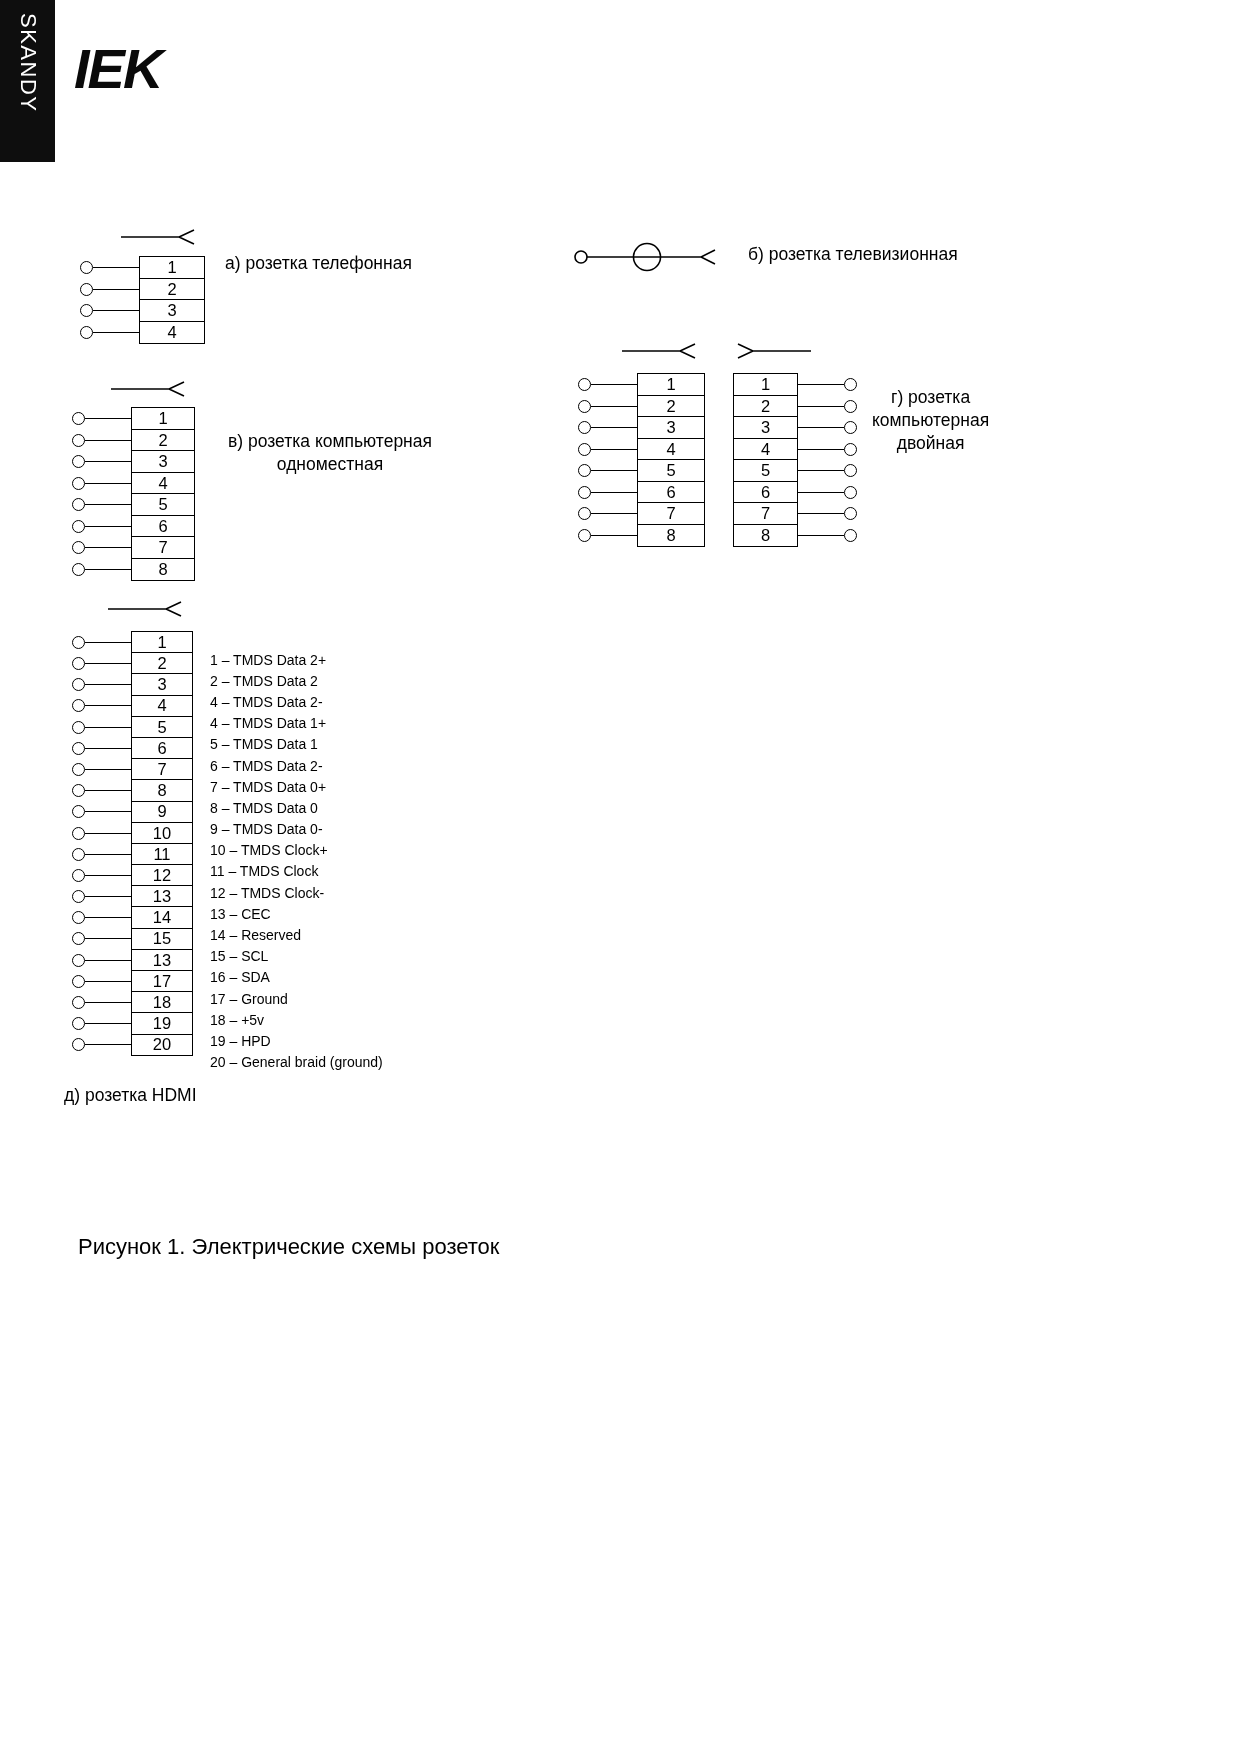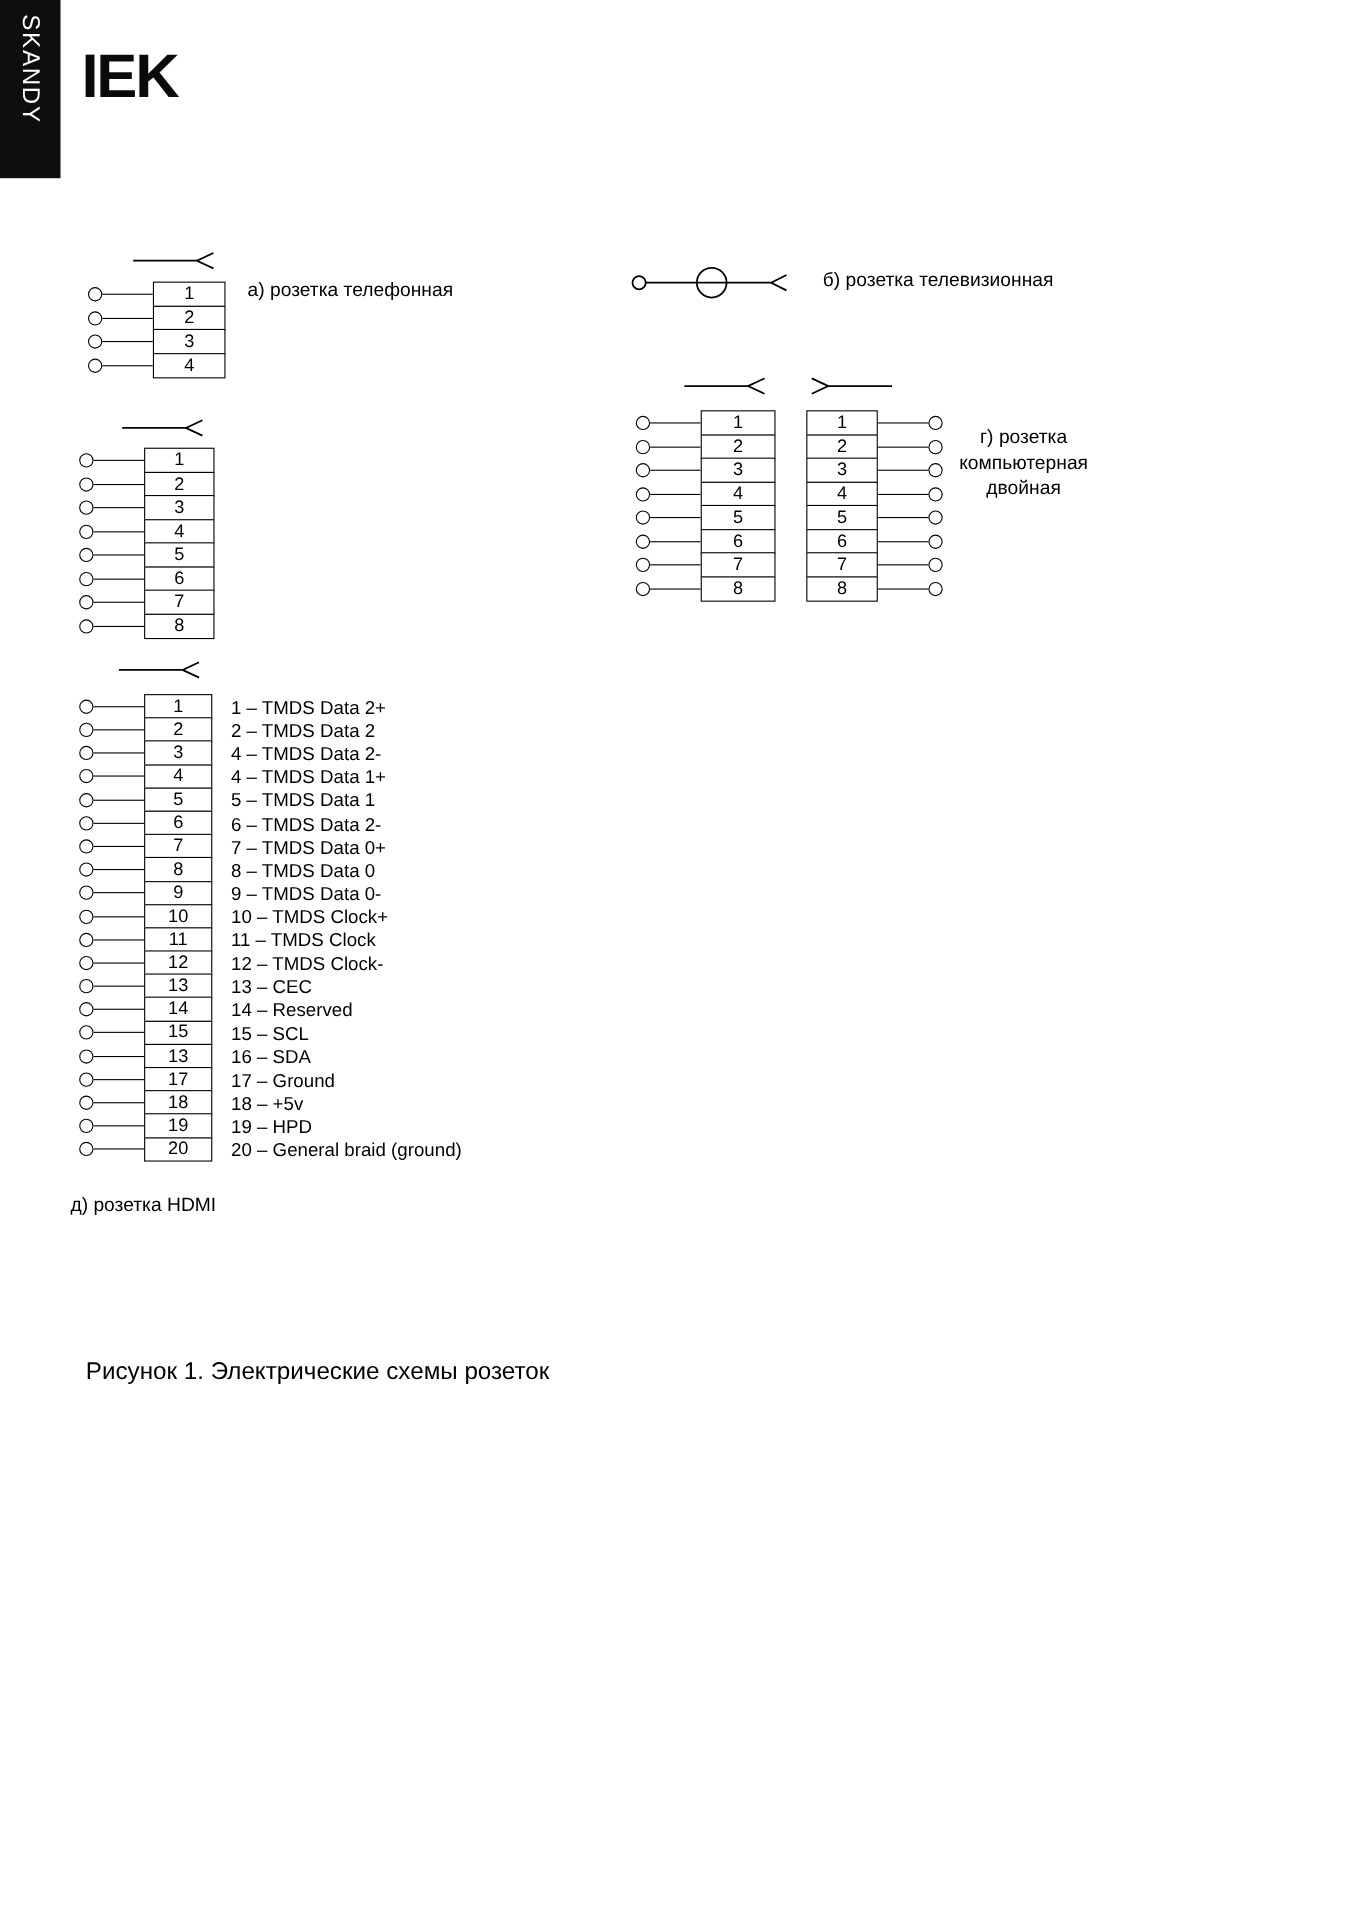--- a/index.html
+++ b/index.html
@@ -11,40 +11,40 @@
   }
 
   
   .sidebar { position:absolute; left:0; top:0; width:55px; height:162px; background:#0e0e0e; }
   .sidebar-text {
     position:absolute; left:50%; top:13px; transform:translateX(-50%);
     writing-mode:vertical-rl; color:#fff; font-size:22px; letter-spacing:1.5px;
   }
 
   
-  .logo { position:absolute; left:74px; top:38px; font-size:56px; font-weight:900; letter-spacing:-2px; color:#0a0a0a; line-height:1.1; }
+  .logo { position:absolute; left:74px; top:38px; font-size:56px; font-weight:900; letter-spacing:-2px; color:#0a0a0a; line-height:1.1;font-style:italic; }
 
   
   .label { position:absolute; font-size:17.5px; line-height:23px; white-space:pre-line;text-align:center; }
   .caption { position:absolute; font-size:22px; }
 
   
   .pin-stack { position:absolute; display:flex; flex-direction:column; }
   .pin-row { display:flex; align-items:center; height:var(--rh,23px); }
   .pin-row + .pin-row { margin-top:-1.5px; }
   .term-circle { width:13px; height:13px; border:1.5px solid #000; border-radius:50%; background:#fff; flex:none; }
   .term-line { width:var(--lw,46px); border-top:1.5px solid #000; height:0; flex:none; }
   .pin-box {
     width:var(--bw,64px); height:100%; border:1.5px solid #000;
     display:flex; align-items:center; justify-content:center;
     font-size:16.5px; flex:none; background:#fff;
   }
 
   
-  .desc-list { position:absolute; font-size:17px; }
+  .desc-list { position:absolute; font-size:14px;margin-top:16px; }
   .desc-line { height:var(--dh,21.2px); display:flex; align-items:center; white-space:pre; }
 
   
   svg.sym { position:absolute; }
   svg.sym path, svg.sym circle { stroke:#000; stroke-width:1.6; fill:none; }
   svg.sym circle.term { fill:#fff; }
 </style>
 </head>
 <body>
 
@@ -128,20 +128,22 @@
         <span class="term-circle"></span>
         <span class="term-line"></span>
         <span class="pin-box">7</span>
       </div>
       <div class="pin-row">
         <span class="term-circle"></span>
         <span class="term-line"></span>
         <span class="pin-box">8</span>
       </div>
     </div>
+  <div class="label" style="left:228px;top:430px">в) розетка компьютерная
+одноместная</div>
 
   <svg class="sym" style="left:622px;top:342px" width="78" height="18" viewBox="0 0 78 18">
     <path d="M0 9 H58 M73 2 L58 9 L73 16"></path>
   </svg>
   <svg class="sym" style="left:733px;top:342px" width="78" height="18" viewBox="0 0 78 18">
     <path d="M78 9 H20 M5 2 L20 9 L5 16"></path>
   </svg>
   <div class="pin-stack" style="left:578px;top:373px;--rh:23px;--lw:46px;--bw:68px">
       <div class="pin-row">
         <span class="term-circle"></span>

